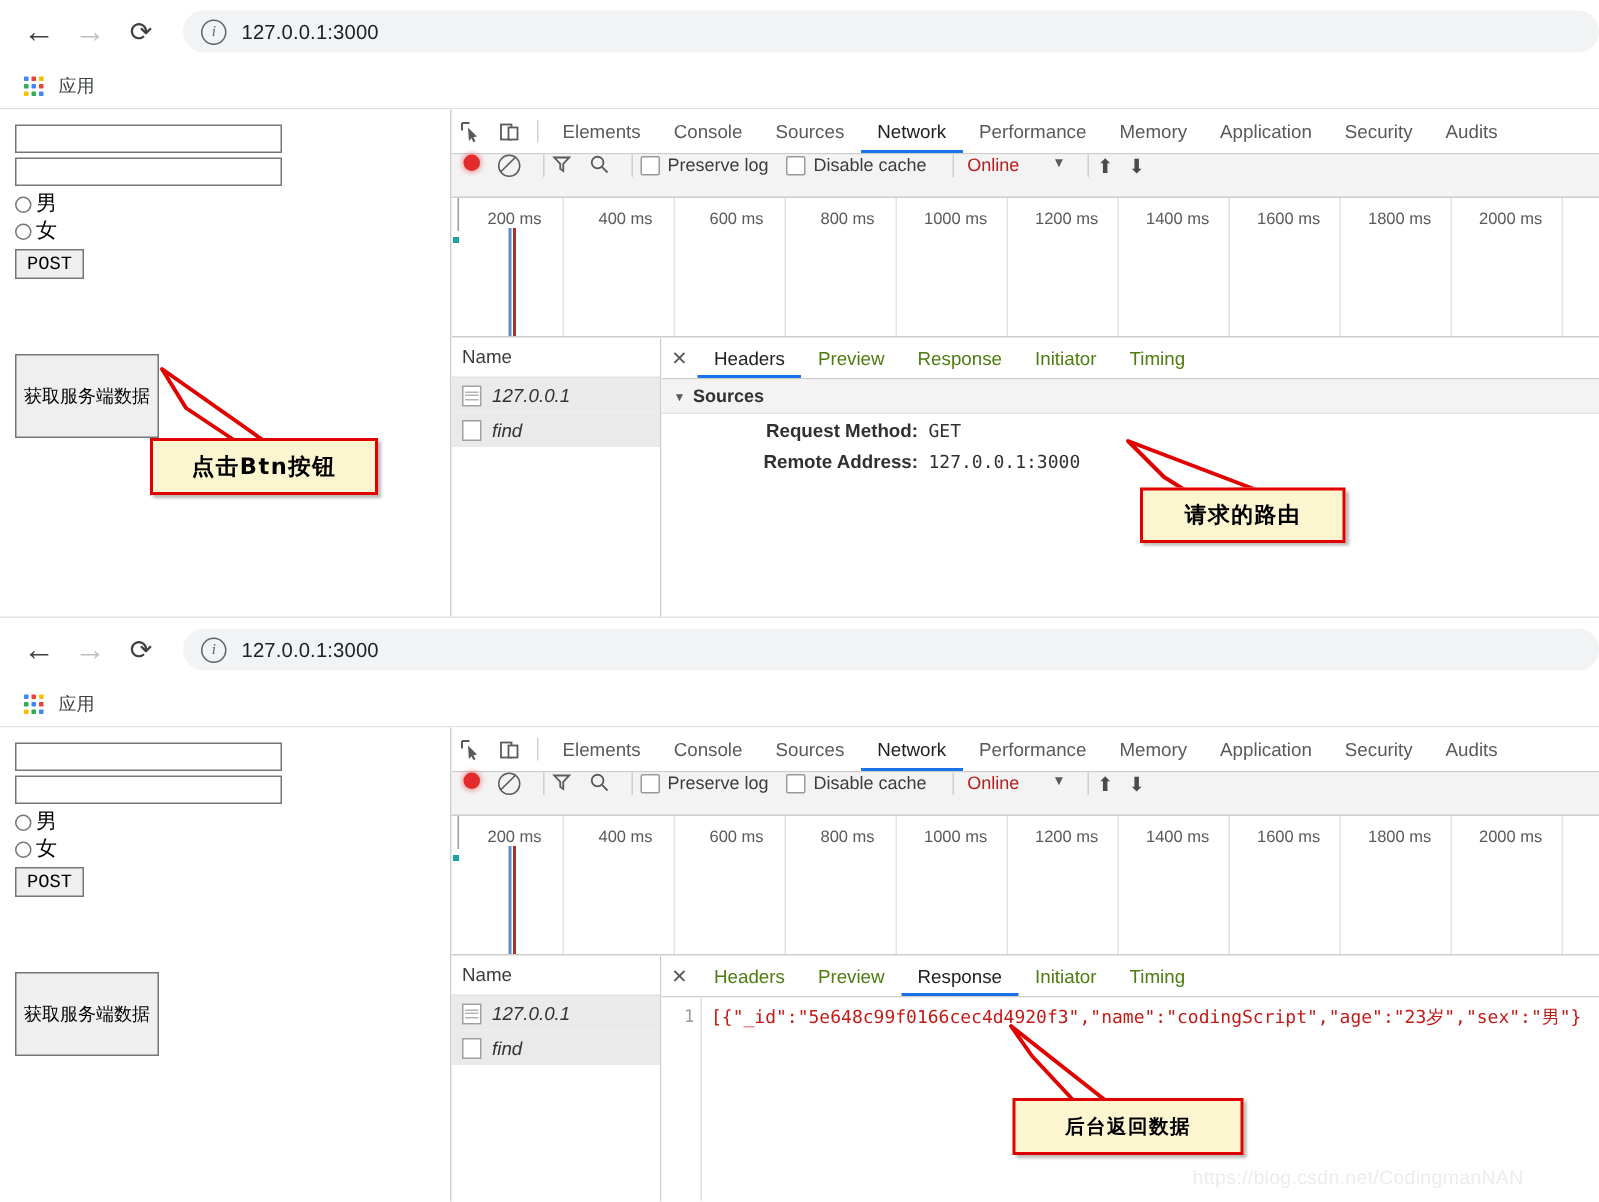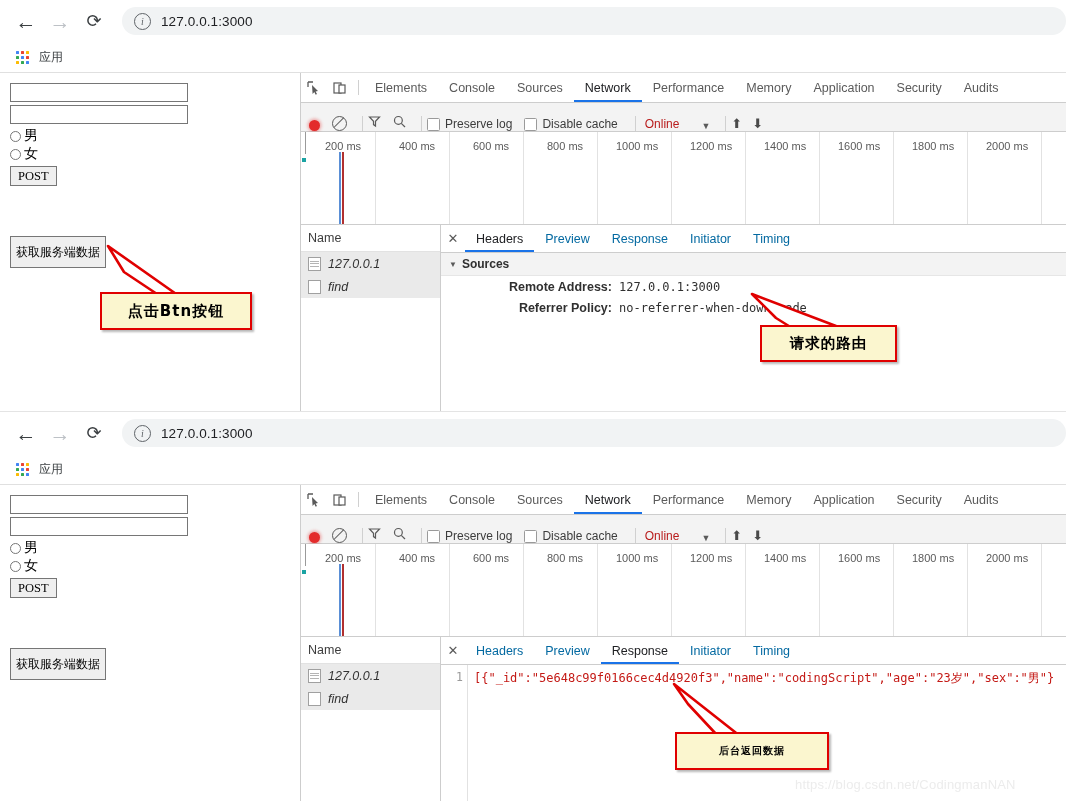--- a/index.html
+++ b/index.html
@@ -42,37 +42,37 @@
   .form{position:absolute;left:10px;top:10px;width:280px;}
   .tinput{display:block;width:172px;height:17px;border:1px solid #767676;
           background:#fff;margin-bottom:3px;padding:0 2px;font-size:12px;
           font-family:"Liberation Sans",sans-serif;box-sizing:content-box;}
   .radiorow{display:flex;align-items:center;height:18px;}
   .radio{width:11px;height:11px;border:1px solid #767676;border-radius:50%;
          background:#fff;margin-right:3px;box-sizing:border-box;}
   .radiolabel{font-size:14px;color:#000;font-family:"DejaVu Sans",sans-serif;}
   .btn{margin-top:3px;display:inline-block;background:#efefef;border:1px solid #767676;
        padding:1px 7px;font-size:12.5px;color:#000;line-height:16px;
-       font-family:Liberation Serif, serif;}
-  .btn-cn{font-family:"DejaVu Sans",sans-serif;font-size:12px;padding:7px 5px;}
+       font-family:Liberation Mono, monospace;}
+  .btn-cn{font-family:"DejaVu Sans",sans-serif;font-size:12px;padding:19px 5px;}
   .getbtn-wrap{position:absolute;left:10px;}
 
   
   .devtools{position:absolute;right:0;top:0;width:766px;height:100%;
             background:#fff;border-left:1px solid #cdcdcd;box-sizing:border-box;
             display:flex;flex-direction:column;overflow:hidden;}
   .dt-tabbar{height:29px;display:flex;align-items:center;border-bottom:1px solid #cdcdcd;
              background:#fff;flex:0 0 auto;}
   .dt-tool{width:26px;height:26px;display:flex;align-items:center;justify-content:center;color:#5a5a5a;}
   .dt-sep{width:1px;height:15px;background:#d0d0d0;margin:0 5px;}
   .dt-tab{padding:0 11px;height:28px;line-height:28px;font-size:12.5px;color:#5a5a5a;
           box-sizing:border-box;white-space:nowrap;}
   .dt-tab.active{color:#202124;border-bottom:2px solid #1a73e8;}
 
-  .dt-toolbar2{height:28px;display:flex;align-items:flex-end;border-bottom:1px solid #cdcdcd;
+  .dt-toolbar2{height:28px;display:flex;align-items:flex-start;border-bottom:1px solid #cdcdcd;
                background:#f3f3f3;flex:0 0 auto;padding-left:8px;}
   .rec-dot{width:11px;height:11px;border-radius:50%;background:#e32b2b;
            box-shadow:0 0 3px 1.5px rgba(227,43,43,.35);margin-right:12px;}
   .clear-ico{width:13px;height:13px;border:1.4px solid #5a5a5a;border-radius:50%;
              position:relative;margin-right:10px;}
   .clear-ico::after{content:"";position:absolute;left:-1px;top:4.5px;width:14px;height:1.4px;
              background:#5a5a5a;transform:rotate(-45deg);transform-origin:center;}
   .funnel{margin-right:12px;color:#5a5a5a;}
   .magnifier{margin-right:10px;color:#5a5a5a;}
   .cb{width:11px;height:11px;border:1.4px solid #9a9a9a;border-radius:1.5px;
@@ -101,21 +101,21 @@
   .doc-ico{width:13px;height:14px;border:1px solid #a0a0a0;background:#fff;margin-right:7px;
            display:flex;flex-direction:column;justify-content:center;gap:1.5px;padding:1px;
            box-sizing:border-box;}
   .doc-ico i{display:block;height:1px;background:#b4b4b4;}
   .blank-ico{width:13px;height:14px;border:1px solid #a0a0a0;background:#fff;margin-right:7px;box-sizing:border-box;}
   .name-txt{font-size:12.5px;color:#333;font-style:italic;}
 
   .detail{flex:1;display:flex;flex-direction:column;min-width:0;background:#fff;}
   .detail-tabbar{height:27px;display:flex;align-items:center;border-bottom:1px solid #cdcdcd;background:#fff;}
   .xclose{width:24px;text-align:center;color:#5a5a5a;font-size:13px;}
-  .d-tab{padding:0 11px;height:26px;line-height:26px;font-size:12.5px;color:#0369a1;box-sizing:border-box;}
+  .d-tab{padding:0 11px;height:26px;line-height:26px;font-size:12.5px;color:#4d7c0f;box-sizing:border-box;}
   .d-tab.active{color:#202124;border-bottom:2px solid #1a73e8;}
 
   .general-hdr{height:22px;display:flex;align-items:center;background:#f3f3f3;
                border-bottom:1px solid #e6e6e6;padding-left:8px;font-size:12px;
                font-weight:bold;color:#303030;}
   .tri{font-size:8px;margin-right:5px;color:#5a5a5a;}
   .kv{padding:4px 0 0 14px;}
   .kv-row{display:flex;margin-bottom:6px;font-size:12.5px;line-height:15px;}
   .kv-k{font-weight:bold;color:#303030;width:157px;text-align:right;flex:0 0 auto;padding-right:7px;}
   .kv-v{color:#303030;font-family:"DejaVu Sans Mono","Liberation Mono",monospace;font-size:12px;}
@@ -128,21 +128,21 @@
   .resp-code{padding:5px 0 0 6px;font-family:"DejaVu Sans Mono","Liberation Mono",monospace;
              font-size:12px;color:#c41a16;white-space:pre;overflow:hidden;}
 
   
   .callout{position:absolute;background:#fbf6cf;border:2px solid #e00000;
            box-shadow:2px 2px 2px rgba(0,0,0,.28);
            font-family:"DejaVu Sans",sans-serif;font-weight:bold;color:#000;
            display:flex;align-items:center;justify-content:center;}
   .callout.c1{left:100px;top:292px;width:148px;height:34px;font-size:15px;letter-spacing:1px;}
   .callout.c2{left:760px;top:325px;width:133px;height:33px;font-size:14.5px;letter-spacing:1px;}
-  .callout.c3{left:675px;top:732px;width:150px;height:34px;font-size:10px;letter-spacing:1px;}
+  .callout.c3{left:675px;top:732px;width:150px;height:34px;font-size:13px;letter-spacing:1px;}
   .ptr{position:absolute;pointer-events:none;}
 
   .watermark{position:absolute;left:795px;top:777px;font-size:13px;color:#ececec;
              font-family:"Liberation Sans",sans-serif;letter-spacing:.2px;}
   .win-divider{position:absolute;left:0;top:411px;width:1066px;height:1px;background:#e4e4e4;}
 </style>
 </head>
 <body>
 
 <div class="win win1">
@@ -305,26 +305,26 @@
             <div class="d-tab">Timing</div>
           </div>
 
           <div class="general-hdr">
             <span class="tri">▼</span>
             <span>Sources</span>
           </div>
 
           <div class="kv">
             <div class="kv-row">
+              <span class="kv-k">Request Method:</span>
+              <span class="kv-v">GET</span>
+            </div>
+            <div class="kv-row">
               <span class="kv-k">Remote Address:</span>
               <span class="kv-v">127.0.0.1:3000</span>
-            </div>
-            <div class="kv-row">
-              <span class="kv-k">Referrer Policy:</span>
-              <span class="kv-v">no-referrer-when-downgrade</span>
             </div>
           </div>
         </div>
       </div>
     </div>
   </div>
 </div>
 
 <div class="win-divider"></div>
 

